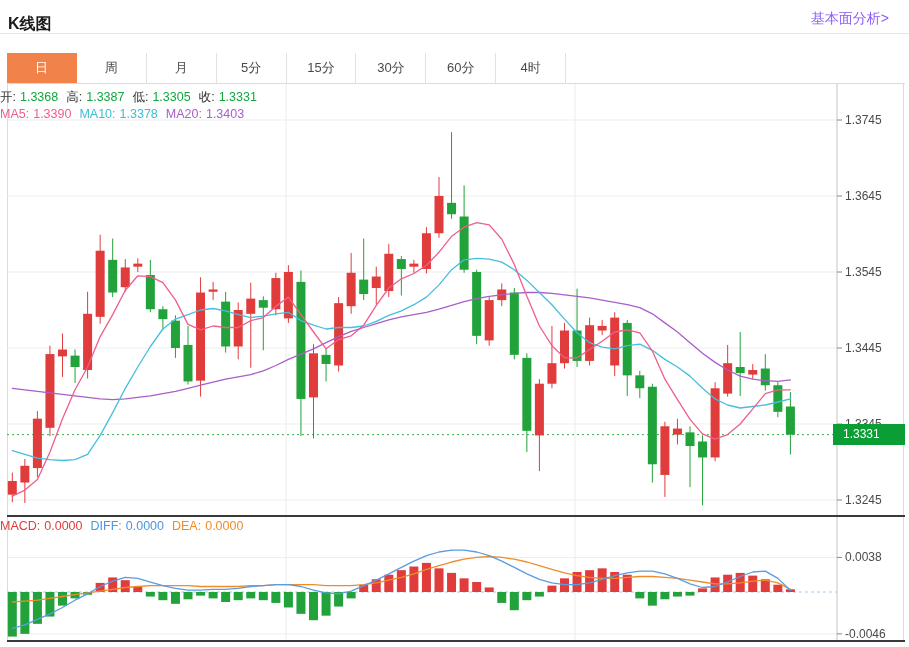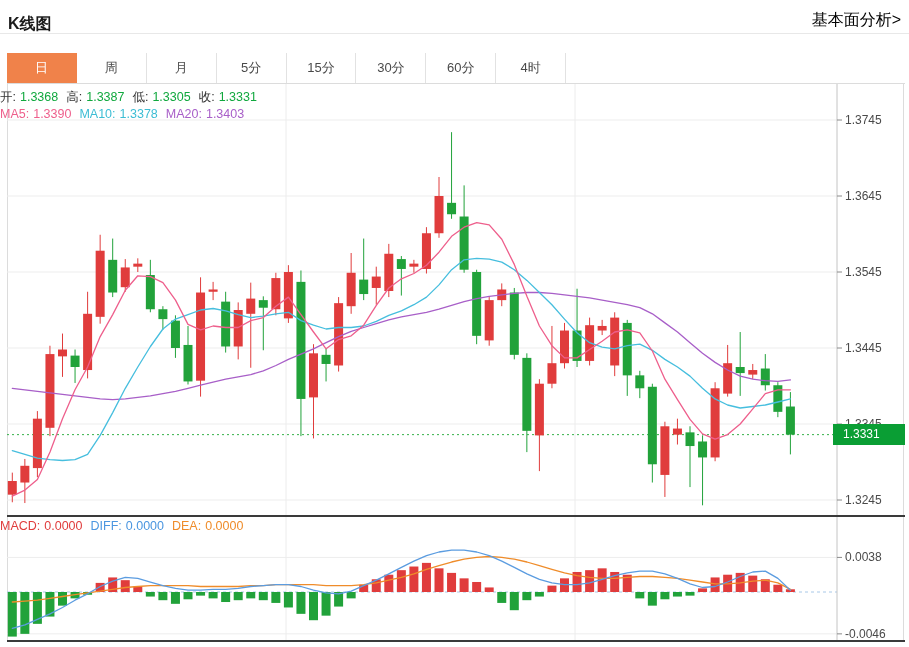--- a/index.html
+++ b/index.html
@@ -1,19 +1,19 @@
 <!DOCTYPE html>
 <html><head>
 <meta charset="utf-8">
 <style>
   html,body{margin:0;padding:0;background:#fff;}
   #app{position:relative;width:909px;height:647px;background:#fff;overflow:hidden;
        font-family:"Liberation Sans","DejaVu Sans",sans-serif;}
   .title{position:absolute;left:8px;top:6px;font-size:16px;font-weight:bold;color:#1a1a1a;margin-top:8px;}
-  .toplink{position:absolute;right:8px;top:10px;font-size:16px;color:#000000;cursor:pointer;}
+  .toplink{position:absolute;right:20px;top:10px;font-size:14px;color:#8b5cf6;cursor:pointer;}
   .hr{position:absolute;left:0;top:33px;width:909px;height:1px;background:#e8e8e8;}
   .box-border{position:absolute;border:1px solid #dcdcdc;left:7px;top:53px;width:897px;height:588px;box-sizing:border-box;}
   .tabs{position:absolute;left:7px;top:53px;width:898px;height:31px;display:flex;border-bottom:1px solid #dcdcdc;box-sizing:border-box;}
   .tab{width:69.9px;height:100%;display:flex;align-items:center;justify-content:center;
        font-size:13px;color:#4a4a4a;border-right:1px solid #e2e2e2;box-sizing:border-box;cursor:pointer;background:#fff;}
   .tab.sel{color:#fff;border-right-color:transparent;}
   .tabfill{flex:1;border-right:none !important;cursor:default;}
   .legend{position:absolute;left:0;font-size:12.5px;white-space:nowrap;}
   .legend span{margin-right:4px;}
   .li{margin-right:14px;display:inline-block;}

